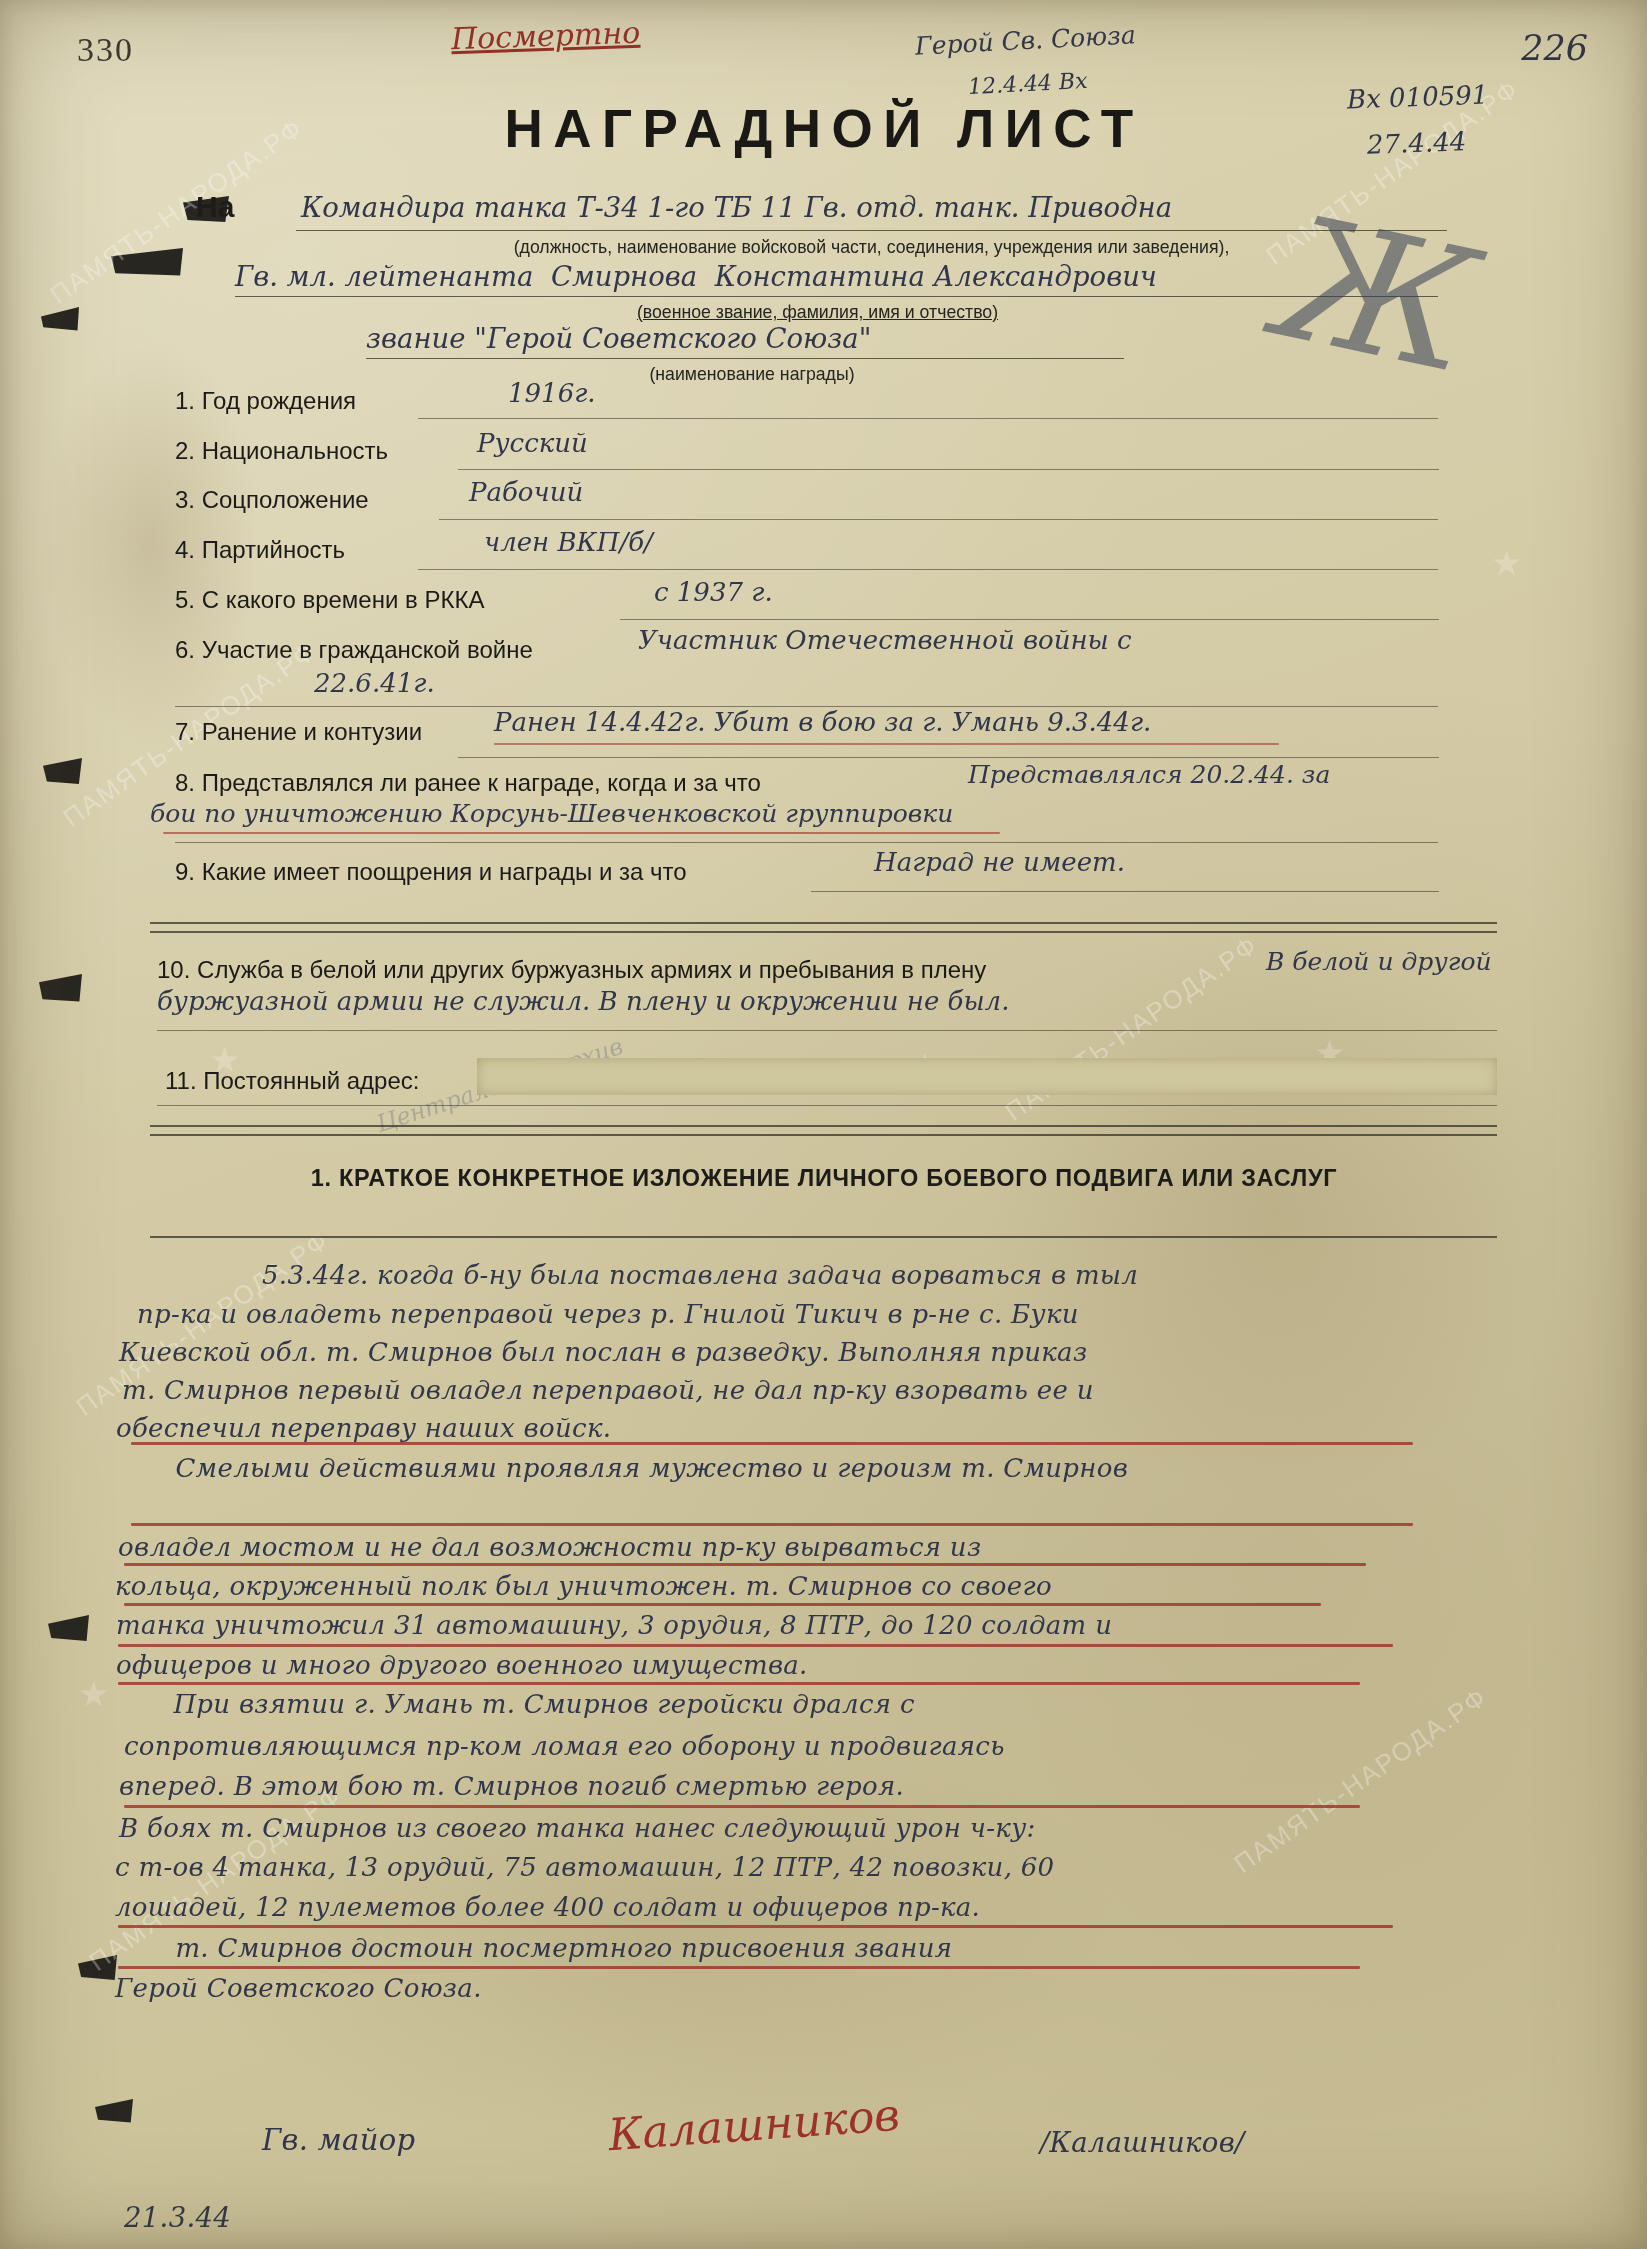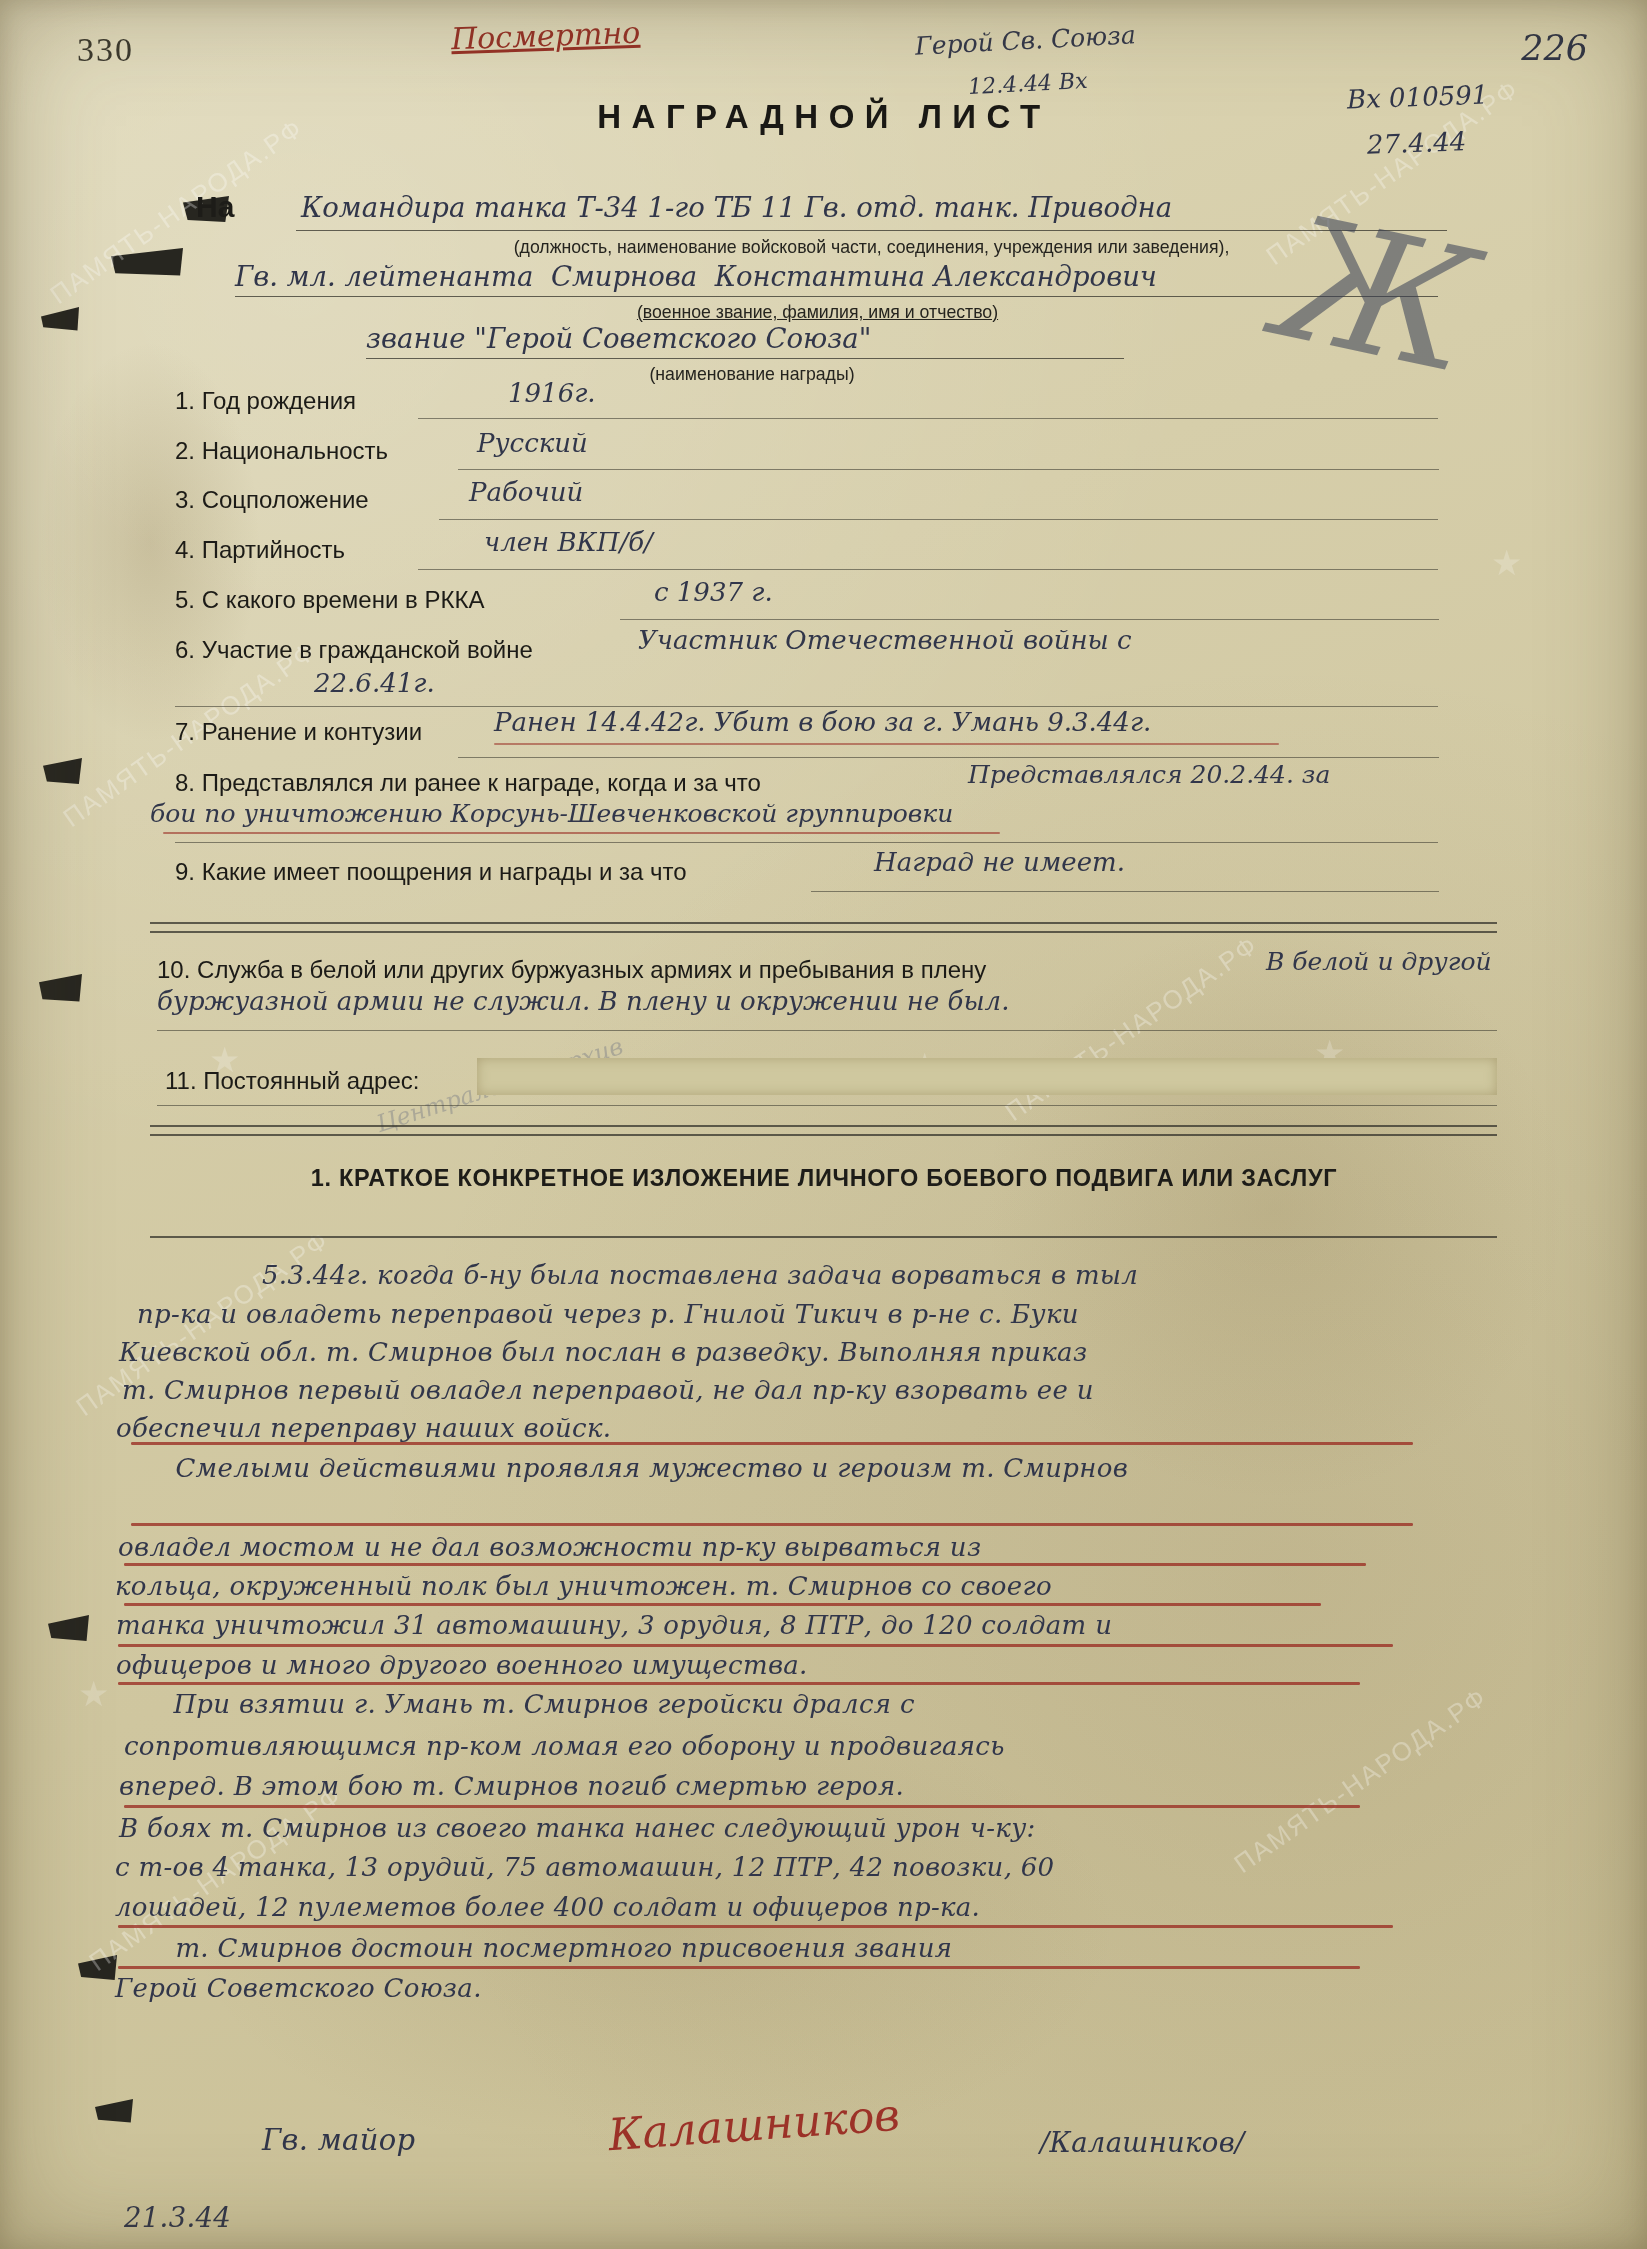--- a/index.html
+++ b/index.html
@@ -50,21 +50,21 @@
   }
   .hand-ink {
     color: #31364a;
   }
 
   .title {
     position: absolute;
     left: 0; right: 0;
     top: 98px;
     text-align: center;
-    font-size: 33px;
+    font-size: 53px;
     letter-spacing: 10.5px;
     font-weight: bold;
     color: #1a1915;
   }
   .folio-left {
     position: absolute;
     left: 77px; top: 31px;
     font-size: 34px;
     letter-spacing: 2px;
     color: #3a382e;

